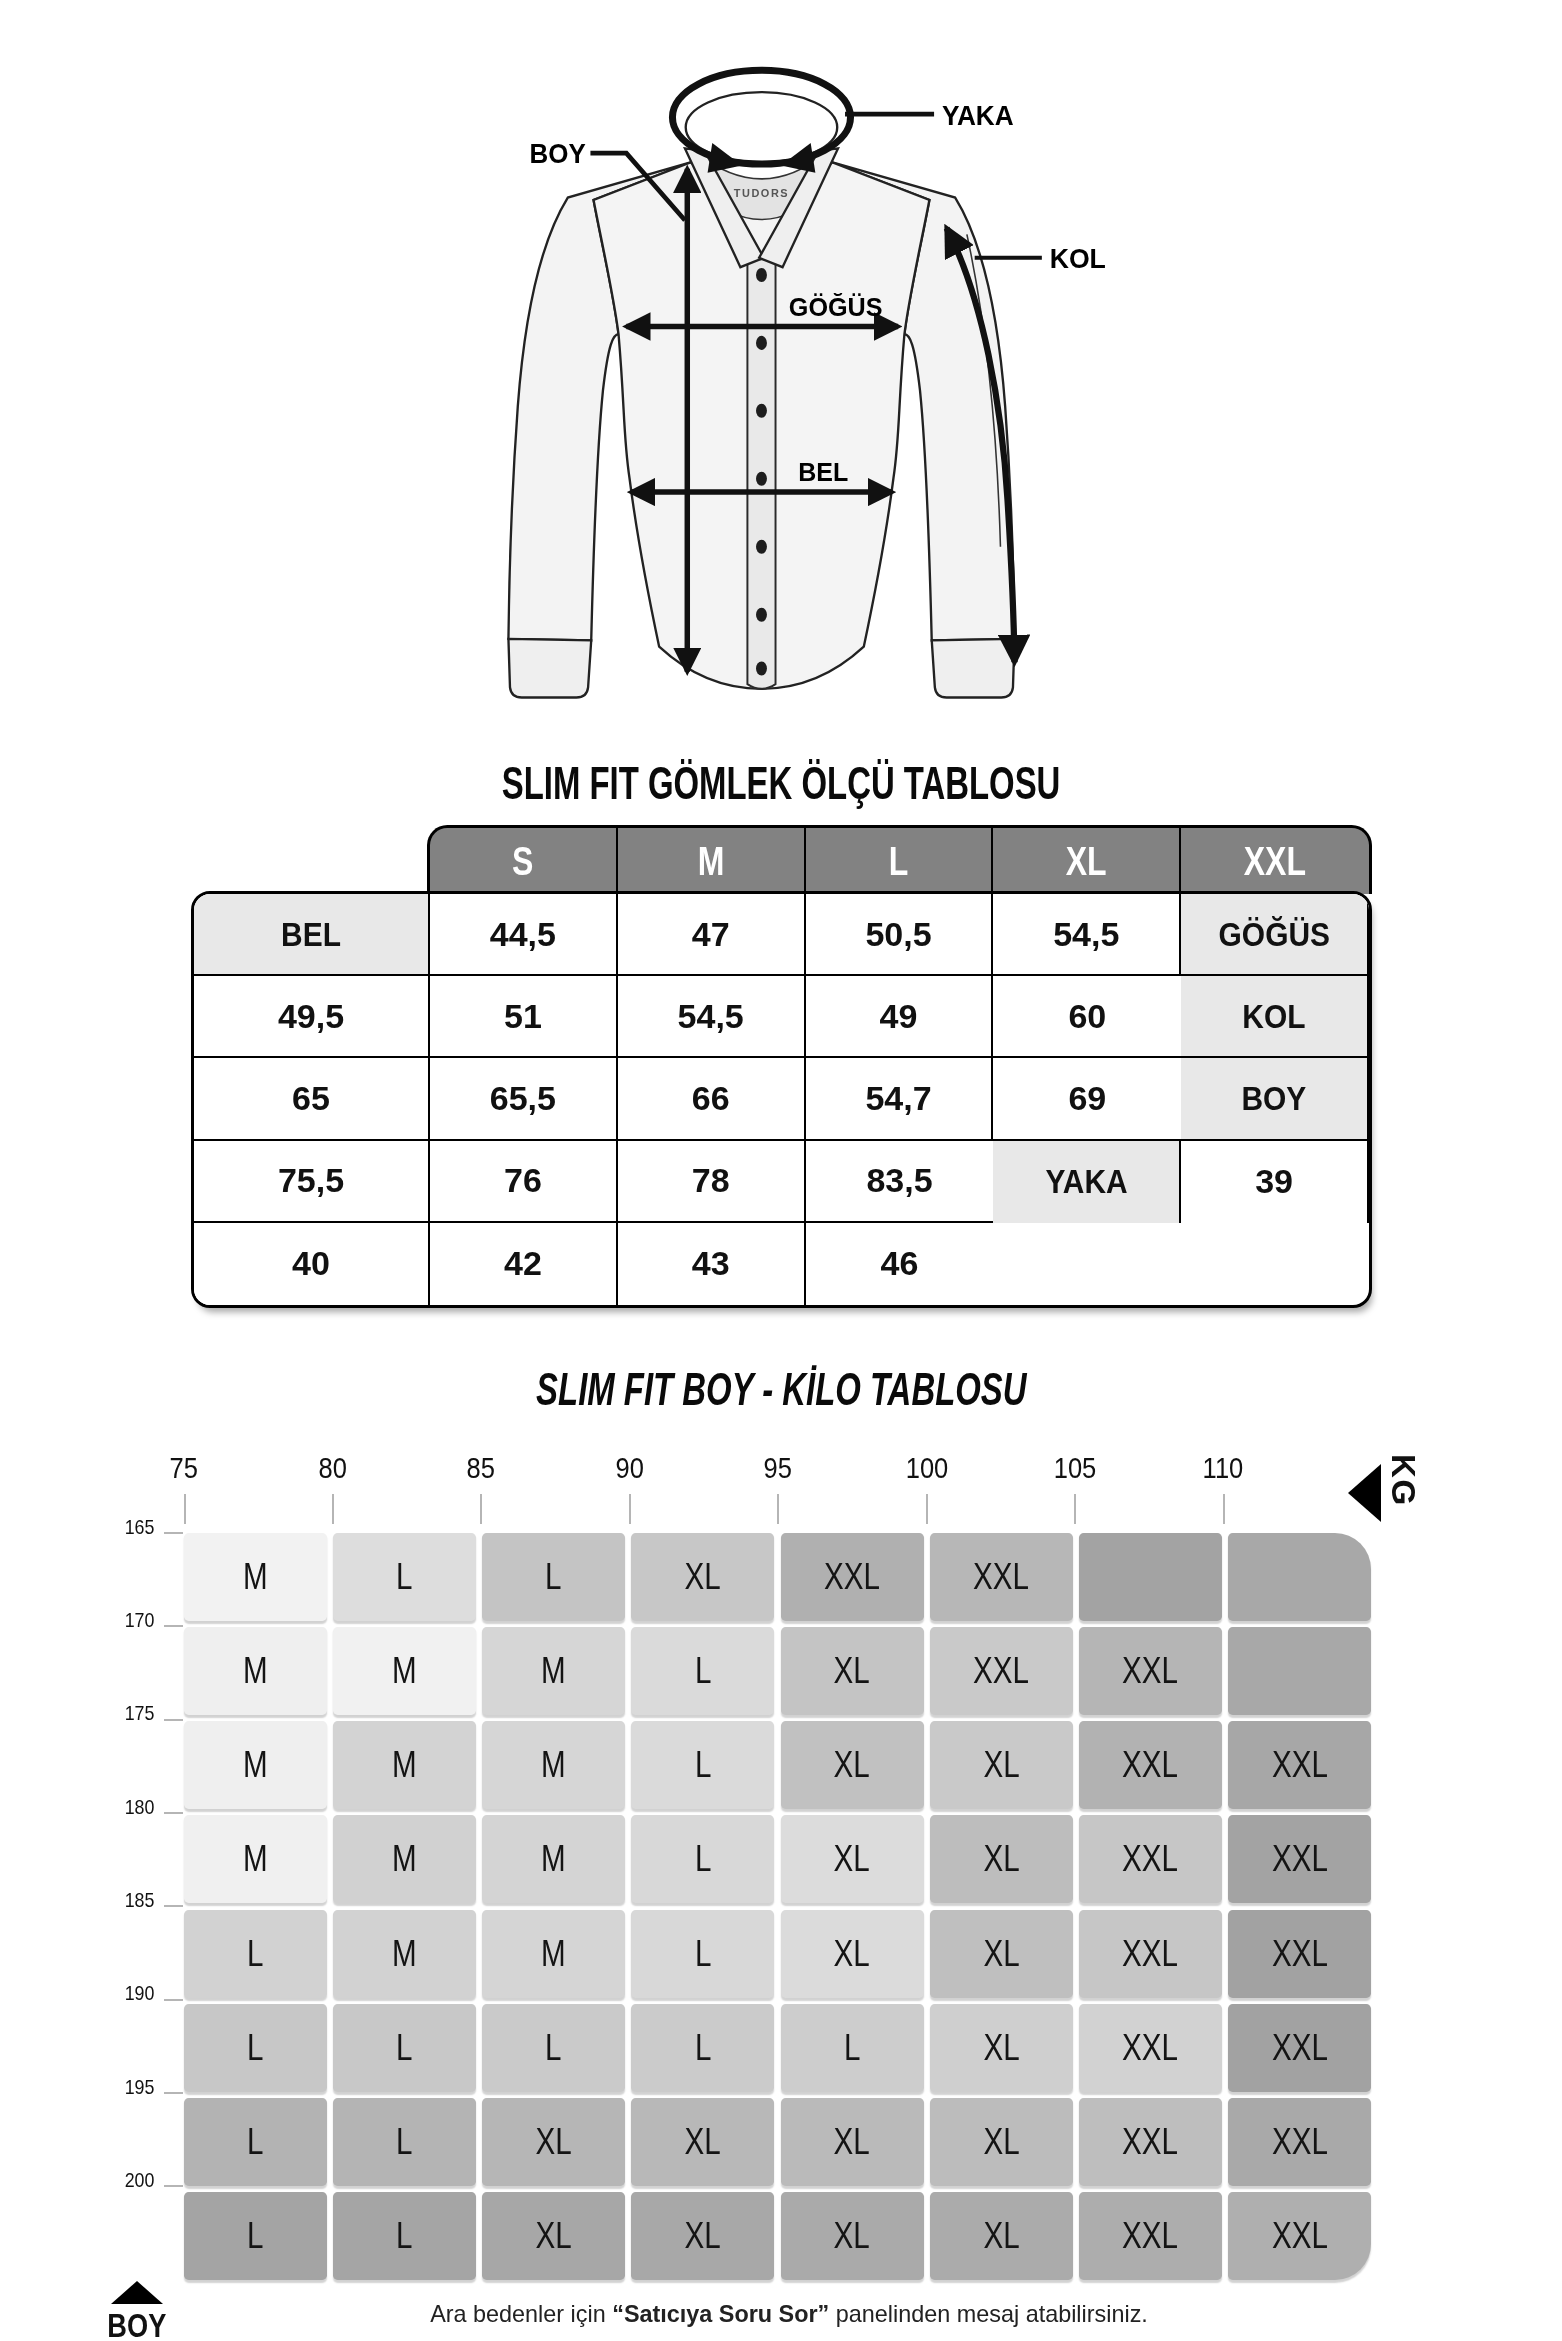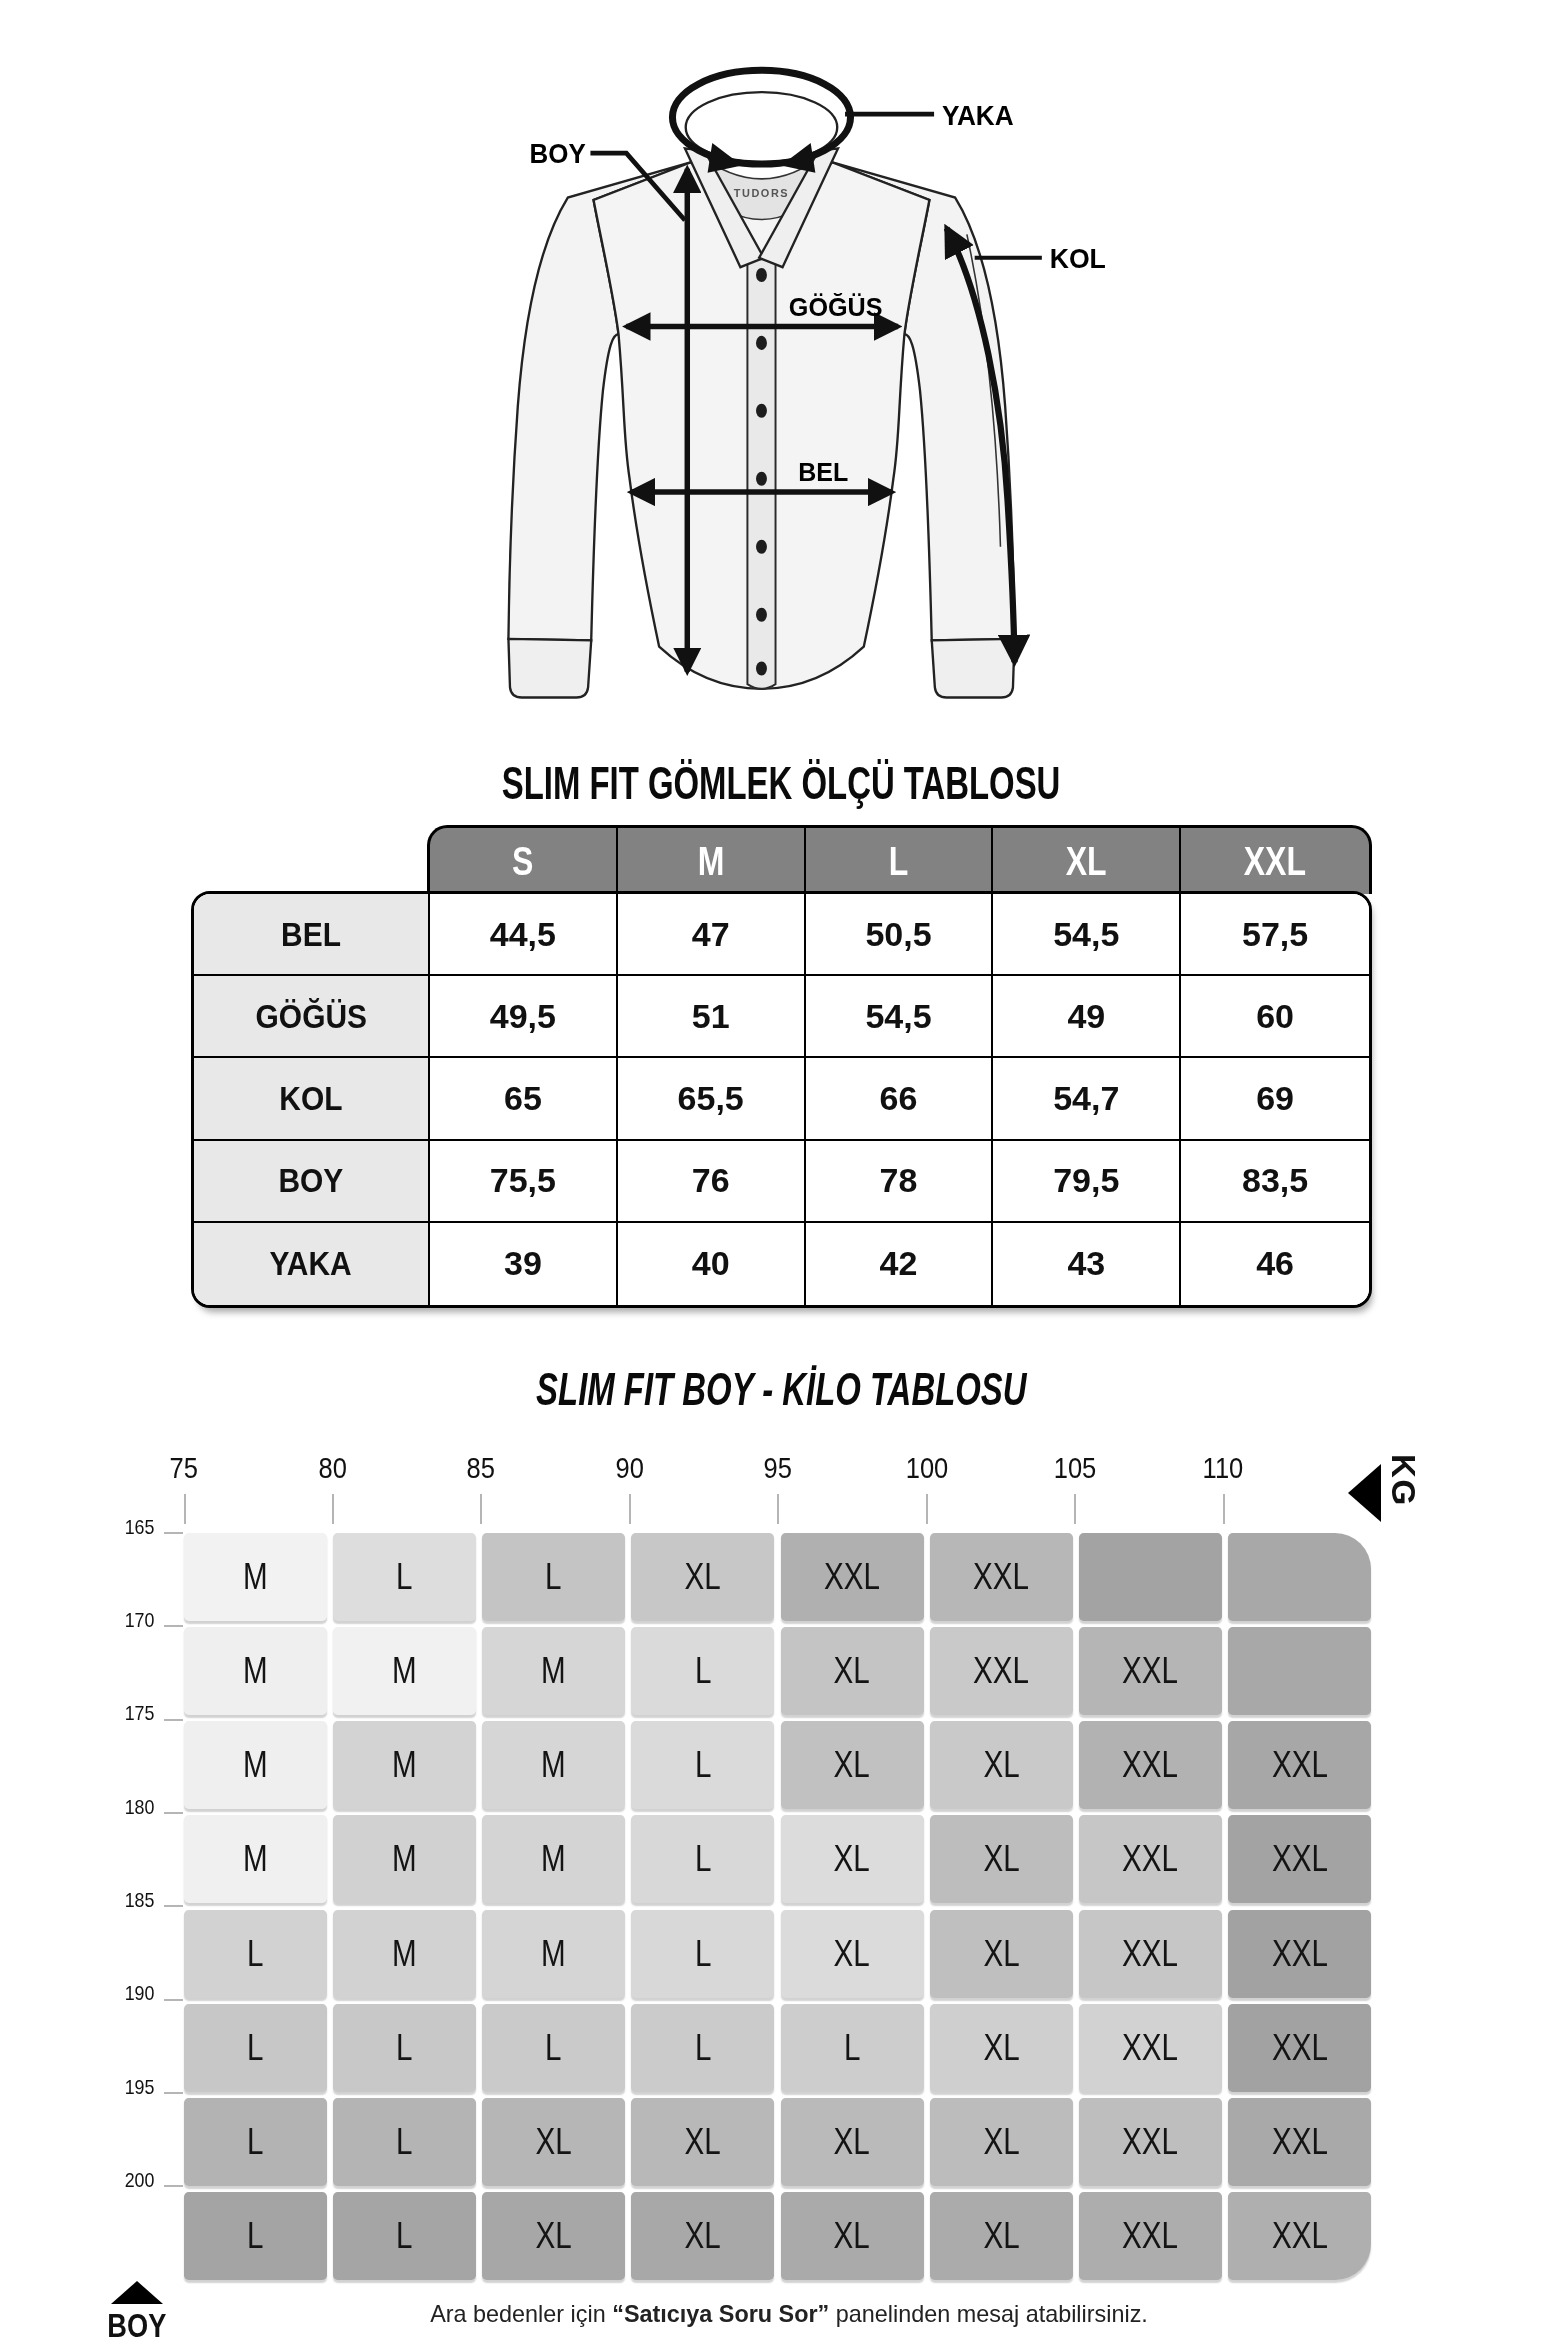--- a/index.html
+++ b/index.html
@@ -166,21 +166,20 @@
   </div>
 
 <div id="size-body" class="abs">
     <div class="tl">
       <span class="cx88">BEL</span>
     </div>
     <div class="td">44,5</div>
     <div class="td">47</div>
     <div class="td">50,5</div>
     <div class="td">54,5</div>
-    <div class="td lastcol">57,5</div>
     <div class="tl">
       <span class="cx88">GÖĞÜS</span>
     </div>
     <div class="td">49,5</div>
     <div class="td">51</div>
     <div class="td">54,5</div>
     <div class="td">49</div>
     <div class="td lastcol">60</div>
     <div class="tl">
       <span class="cx88">KOL</span>
@@ -189,21 +188,20 @@
     <div class="td">65,5</div>
     <div class="td">66</div>
     <div class="td">54,7</div>
     <div class="td lastcol">69</div>
     <div class="tl">
       <span class="cx88">BOY</span>
     </div>
     <div class="td">75,5</div>
     <div class="td">76</div>
     <div class="td">78</div>
-    <div class="td">79,5</div>
     <div class="td lastcol">83,5</div>
     <div class="tl lastrow">
       <span class="cx88">YAKA</span>
     </div>
     <div class="td lastrow">39</div>
     <div class="td lastrow">40</div>
     <div class="td lastrow">42</div>
     <div class="td lastrow">43</div>
     <div class="td lastcol lastrow">46</div>
   </div>

